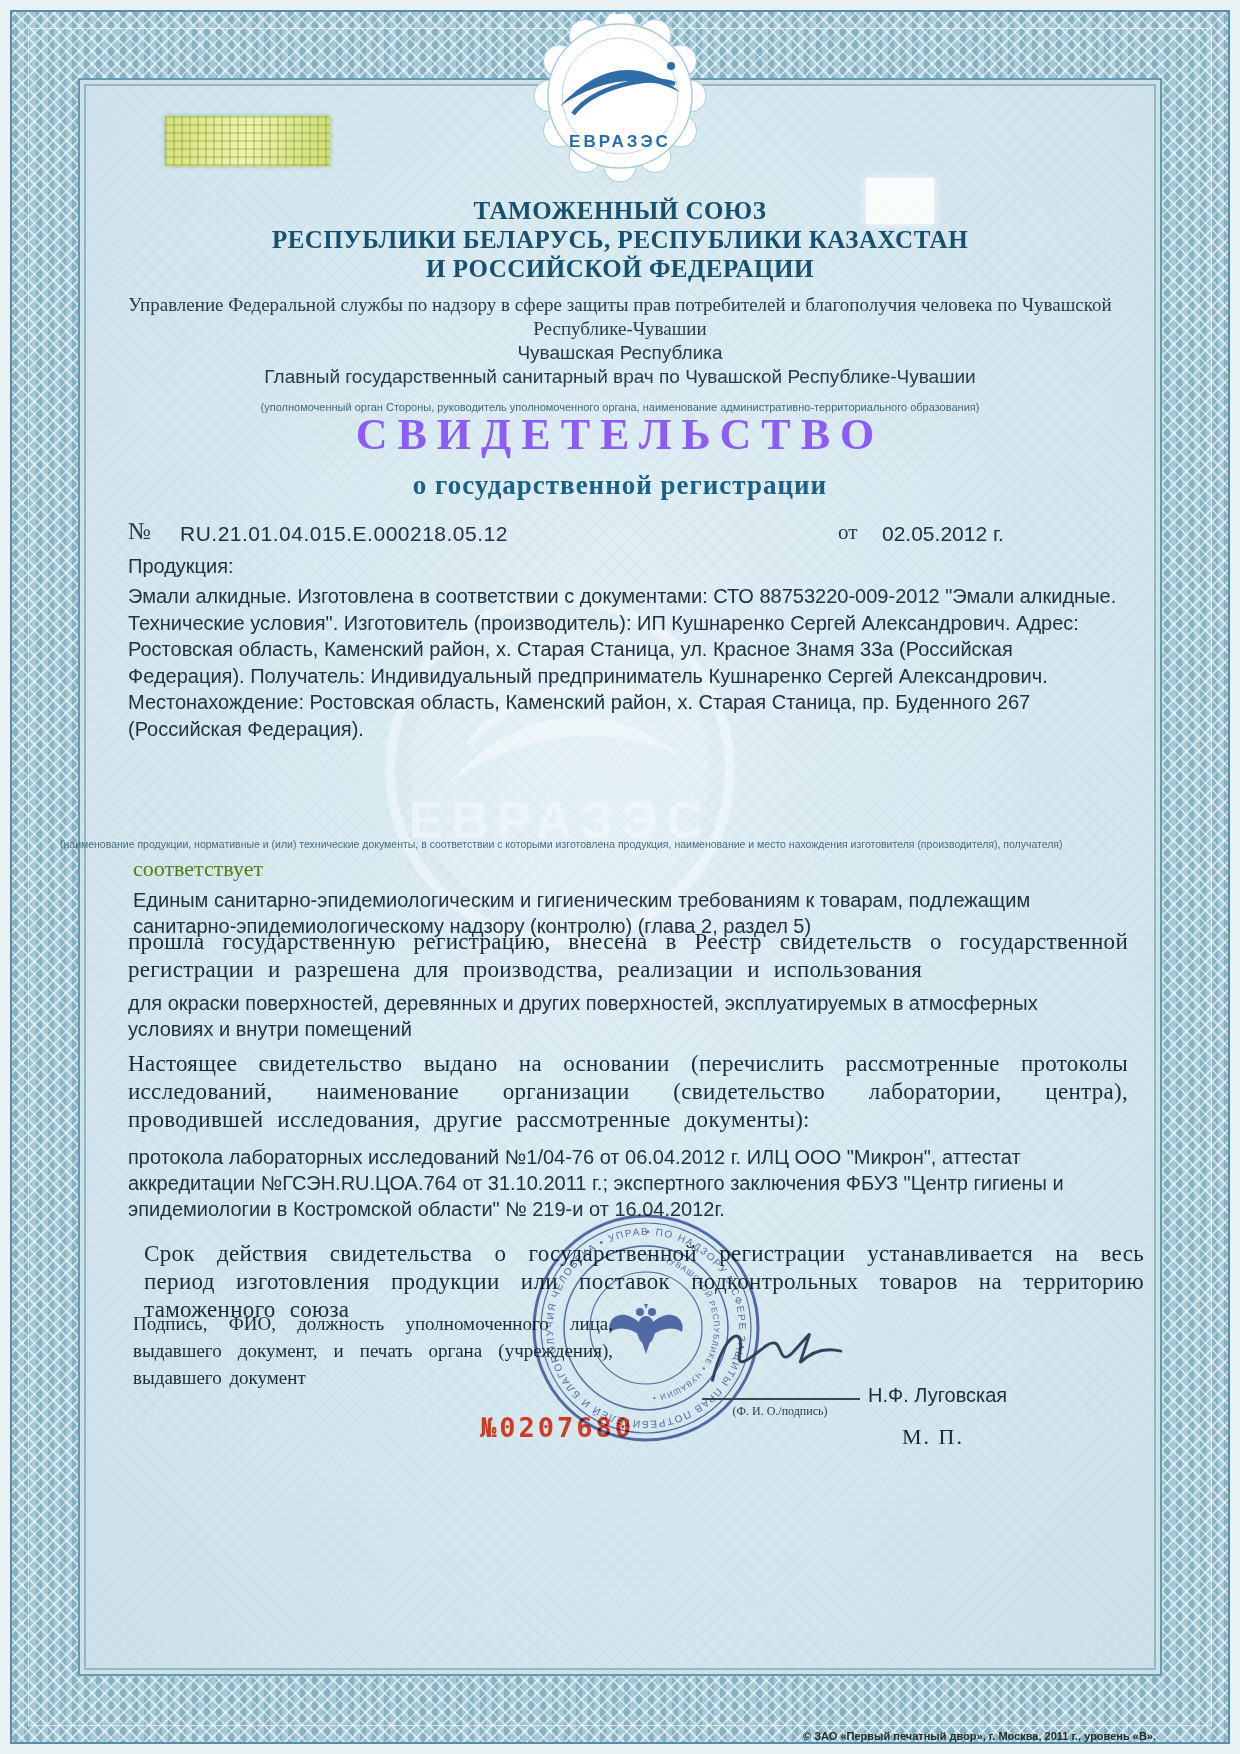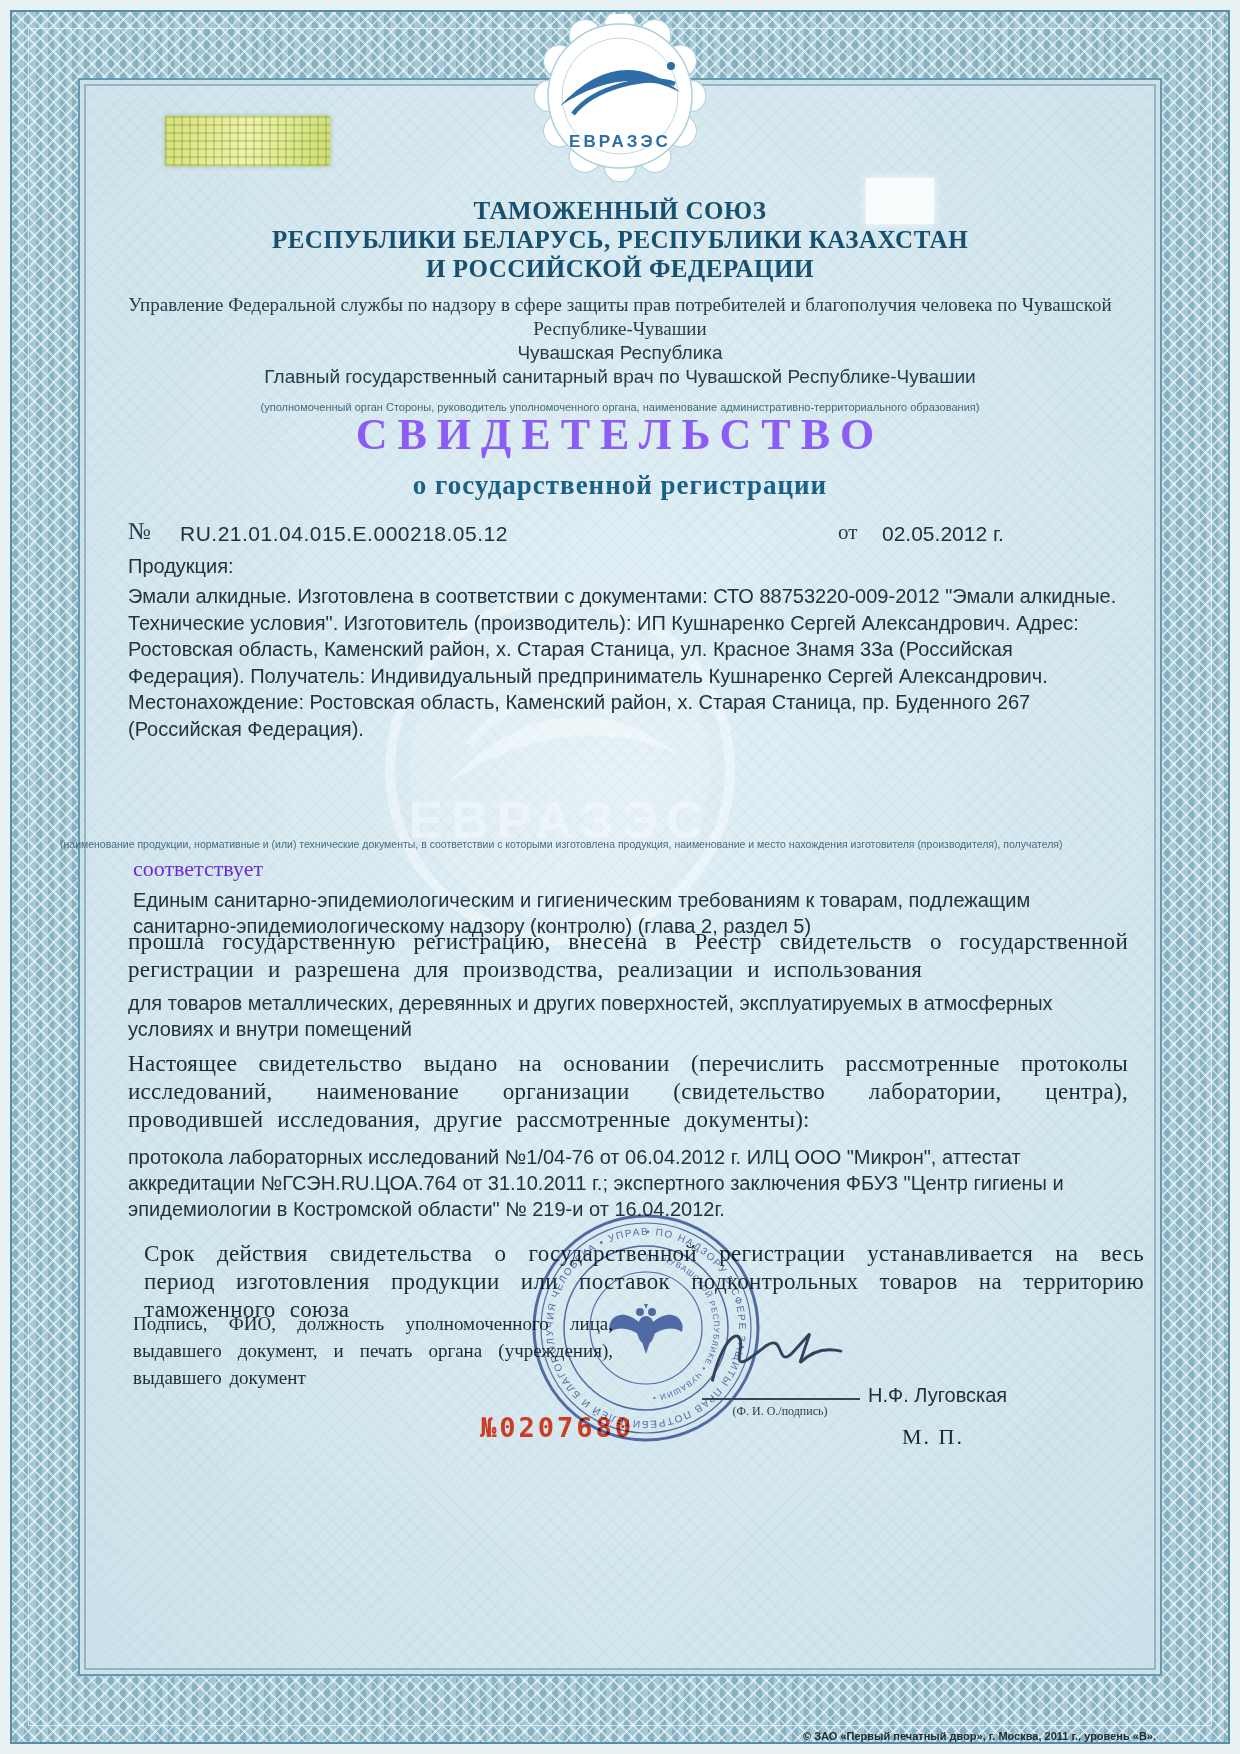--- a/index.html
+++ b/index.html
@@ -54,21 +54,21 @@
   .numrow .date{position:absolute;left:882px;top:4px;font:400 21px "Liberation Sans",sans-serif;color:#23313c;}
 
   .product{top:554px;left:128px;width:1000px;}
   .plabel{font:400 20px/25px "Liberation Sans",sans-serif;color:#21333f;}
   .ptext{margin-top:4px;font:400 20px/26.5px "Liberation Sans",sans-serif;color:#21333f;}
 
   .prod-footnote{top:838px;left:60px;right:60px;text-align:left;
     font:400 10.5px/13px "Liberation Sans",sans-serif;color:#4a6b7e;}
 
   .compliance{top:856px;left:133px;width:990px;}
-  .sootv{font:400 22px/26px "Liberation Serif",serif;color:#6d28d9;}
+  .sootv{font:400 22px/26px "Liberation Serif",serif;color:#4d7c0f;}
   .ctext{margin-top:5px;font:400 20px/26px "Liberation Sans",sans-serif;color:#22323e;}
 
   .para-serif{font:400 23px/28px "Liberation Serif",serif;color:#1a2b36;
     text-align:justify;word-spacing:8px;letter-spacing:.3px;}
   .regblock{top:928px;left:128px;width:1000px;}
   .usage{margin-top:6px;font:400 20px/26px "Liberation Sans",sans-serif;color:#22323e;word-spacing:normal;text-align:left;}
 
   .basisblock{top:1050px;left:128px;width:1000px;}
   .basis-text{margin-top:10px;font:400 20px/26px "Liberation Sans",sans-serif;color:#22323e;}
 
@@ -166,21 +166,21 @@
 
   <div class="txt prod-footnote">(наименование продукции, нормативные и (или) технические документы, в соответствии с которыми изготовлена продукция, наименование и место нахождения изготовителя (производителя), получателя)</div>
 
   <div class="txt compliance">
     <div class="sootv">соответствует</div>
     <div class="ctext">Единым санитарно-эпидемиологическим и гигиеническим требованиям к товарам, подлежащим санитарно-эпидемиологическому надзору (контролю) (глава 2, раздел 5)</div>
   </div>
 
   <div class="txt regblock">
     <div class="para-serif">прошла государственную регистрацию, внесена в Реестр свидетельств о государственной регистрации и разрешена для производства, реализации и использования</div>
-    <div class="usage">для товаров металлических, деревянных и других поверхностей, эксплуатируемых в атмосферных условиях и внутри помещений</div>
+    <div class="usage">для окраски поверхностей, деревянных и других поверхностей, эксплуатируемых в атмосферных условиях и внутри помещений</div>
   </div>
 
   <div class="txt basisblock">
     <div class="para-serif">Настоящее свидетельство выдано на основании (перечислить рассмотренные протоколы исследований, наименование организации (свидетельство лаборатории, центра), проводившей исследования, другие рассмотренные документы):</div>
     <div class="basis-text">протокола лабораторных исследований №1/04-76 от 06.04.2012 г. ИЛЦ ООО "Микрон", аттестат аккредитации №ГСЭН.RU.ЦОА.764 от 31.10.2011 г.; экспертного заключения ФБУЗ "Центр гигиены и эпидемиологии в Костромской области" № 219-и от 16.04.2012г.</div>
   </div>
 
   <div class="txt validity">
     <div class="para-serif">Срок действия свидетельства о государственной регистрации устанавливается на весь период изготовления продукции или поставок подконтрольных товаров на территорию таможенного союза</div>
   </div>

